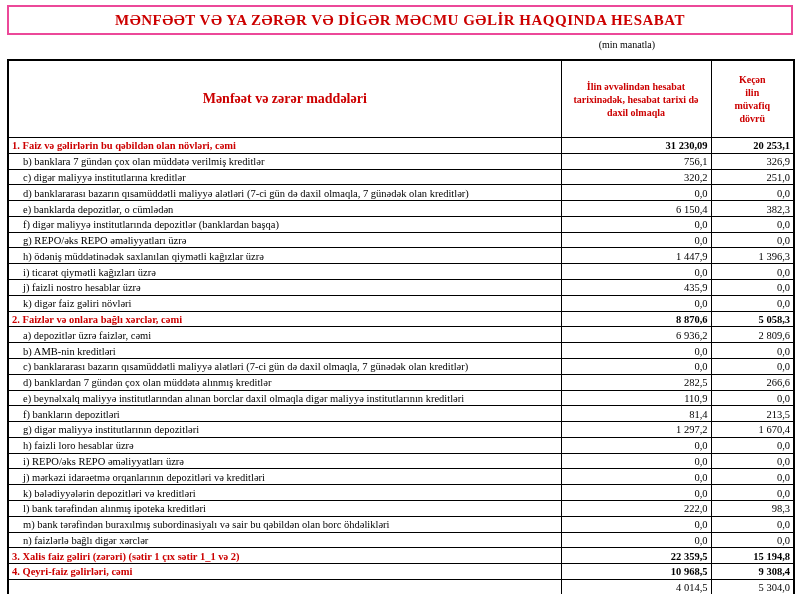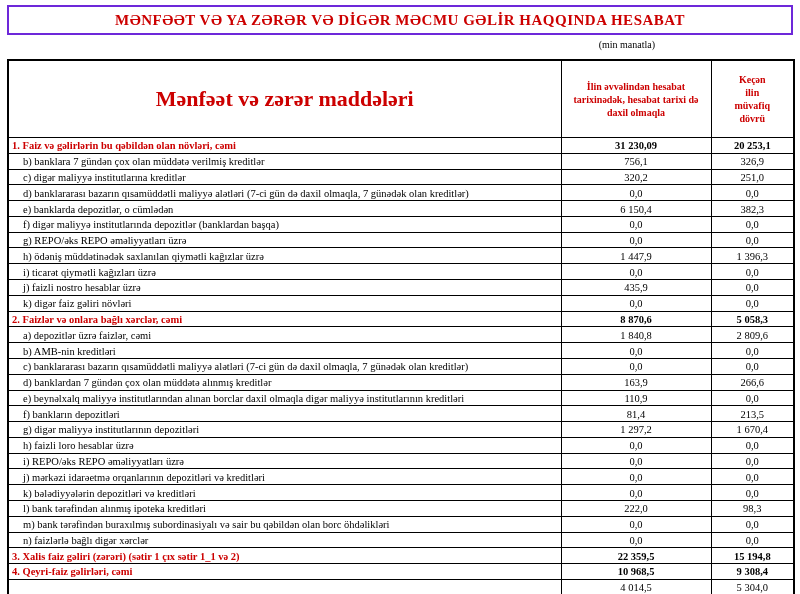--- a/index.html
+++ b/index.html
@@ -12,21 +12,21 @@
     font-family: "Liberation Serif", "DejaVu Serif", serif;
   }
   .page {
     padding: 5px 7px 0 7px;
     box-sizing: border-box;
     width: 800px;
     height: 594px;
     overflow: hidden;
   }
   .banner {
-    border: 2px solid #6d28d9;
+    border: 2px solid #ec4899;
     text-align: center;
     padding: 4px 2px 3px 2px;
   }
   .banner-title {
     color: #cc0000;
     font-weight: bold;
     font-size: 15px;
     letter-spacing: 0.5px;
     line-height: 19px;
     white-space: nowrap;
@@ -53,31 +53,31 @@
   }
   thead th {
     height: 76px;
     vertical-align: middle;
     text-align: center;
     color: #cc0000;
     font-weight: bold;
     padding: 0 2px;
     border-bottom: 2px solid #000;
   }
-  th.col-items  { font-size: 22px; }
+  th.col-items  { font-size: 14px; }
   th.col-cur    { font-size: 10px; line-height: 13px; padding: 0 4px; }
   th.col-prev   { font-size: 10px; line-height: 13px; padding: 0 20px; margin-top: 44px; }
   tbody td {
     font-size: 10.5px;
     line-height: 11px;
     padding: 2.4px 3px 1.4px 3px;
     white-space: nowrap;
   }
   tbody td.label { text-align: left; padding-left: 3px; margin-top: 25px; }
-  tbody td.num   { text-align: center; }
+  tbody td.num   { text-align: right; }
   tr.sub td.label { padding-left: 14px; }
   tr.section td.label { color: #cc0000; font-weight: bold; }
   tr.section td.num   { font-weight: bold; }
 </style>
 </head>
 <body>
 
 <div class="page">
 
   <div class="banner">
@@ -155,36 +155,36 @@
           <td class="num">0,0</td>
           <td class="num">0,0</td>
         </tr>
         <tr class="section">
           <td class="label">2. Faizlər və onlara bağlı xərclər, cəmi</td>
           <td class="num">8 870,6</td>
           <td class="num">5 058,3</td>
         </tr>
         <tr class="sub">
           <td class="label">a) depozitlər üzrə faizlər, cəmi</td>
-          <td class="num">1 840,8</td>
+          <td class="num">6 936,2</td>
           <td class="num">2 809,6</td>
         </tr>
         <tr class="sub">
           <td class="label">b) AMB-nin kreditləri</td>
           <td class="num">0,0</td>
           <td class="num">0,0</td>
         </tr>
         <tr class="sub">
           <td class="label">c) banklararası bazarın qısamüddətli maliyyə alətləri (7-ci gün də daxil olmaqla, 7 günədək olan kreditlər)</td>
           <td class="num">0,0</td>
           <td class="num">0,0</td>
         </tr>
         <tr class="sub">
           <td class="label">d) banklardan 7 gündən çox olan müddətə alınmış kreditlər</td>
-          <td class="num">163,9</td>
+          <td class="num">282,5</td>
           <td class="num">266,6</td>
         </tr>
         <tr class="sub">
           <td class="label">e) beynəlxalq maliyyə institutlarından alınan borclar daxil olmaqla digər maliyyə institutlarının kreditləri</td>
           <td class="num">110,9</td>
           <td class="num">0,0</td>
         </tr>
         <tr class="sub">
           <td class="label">f) bankların depozitləri</td>
           <td class="num">81,4</td>

